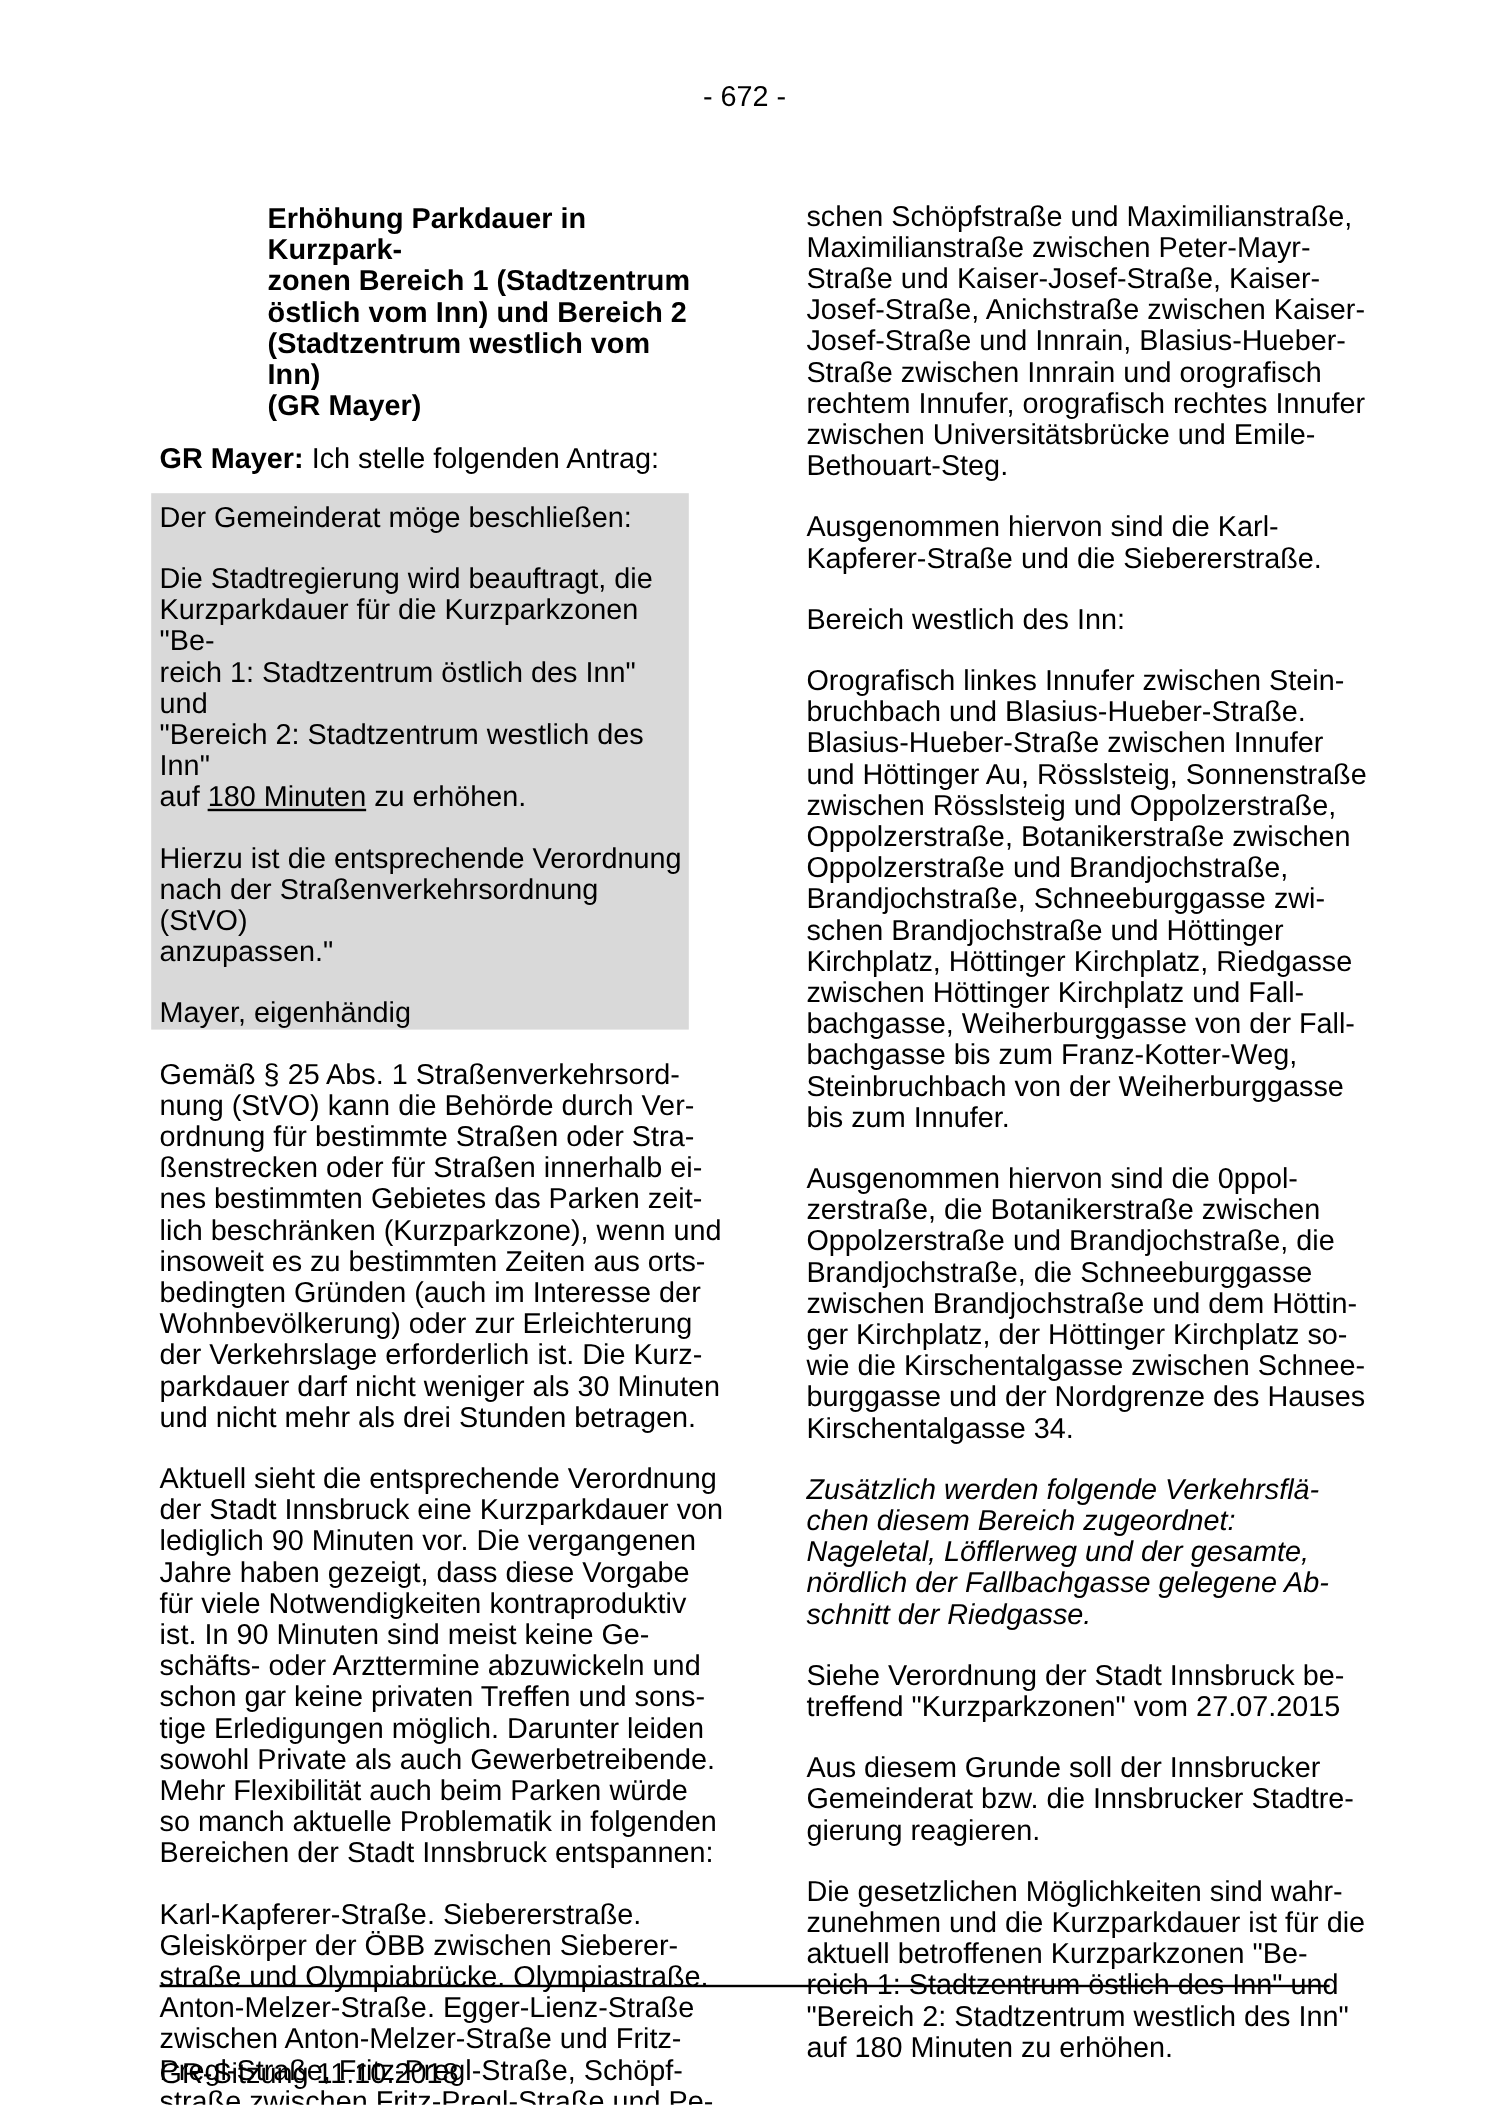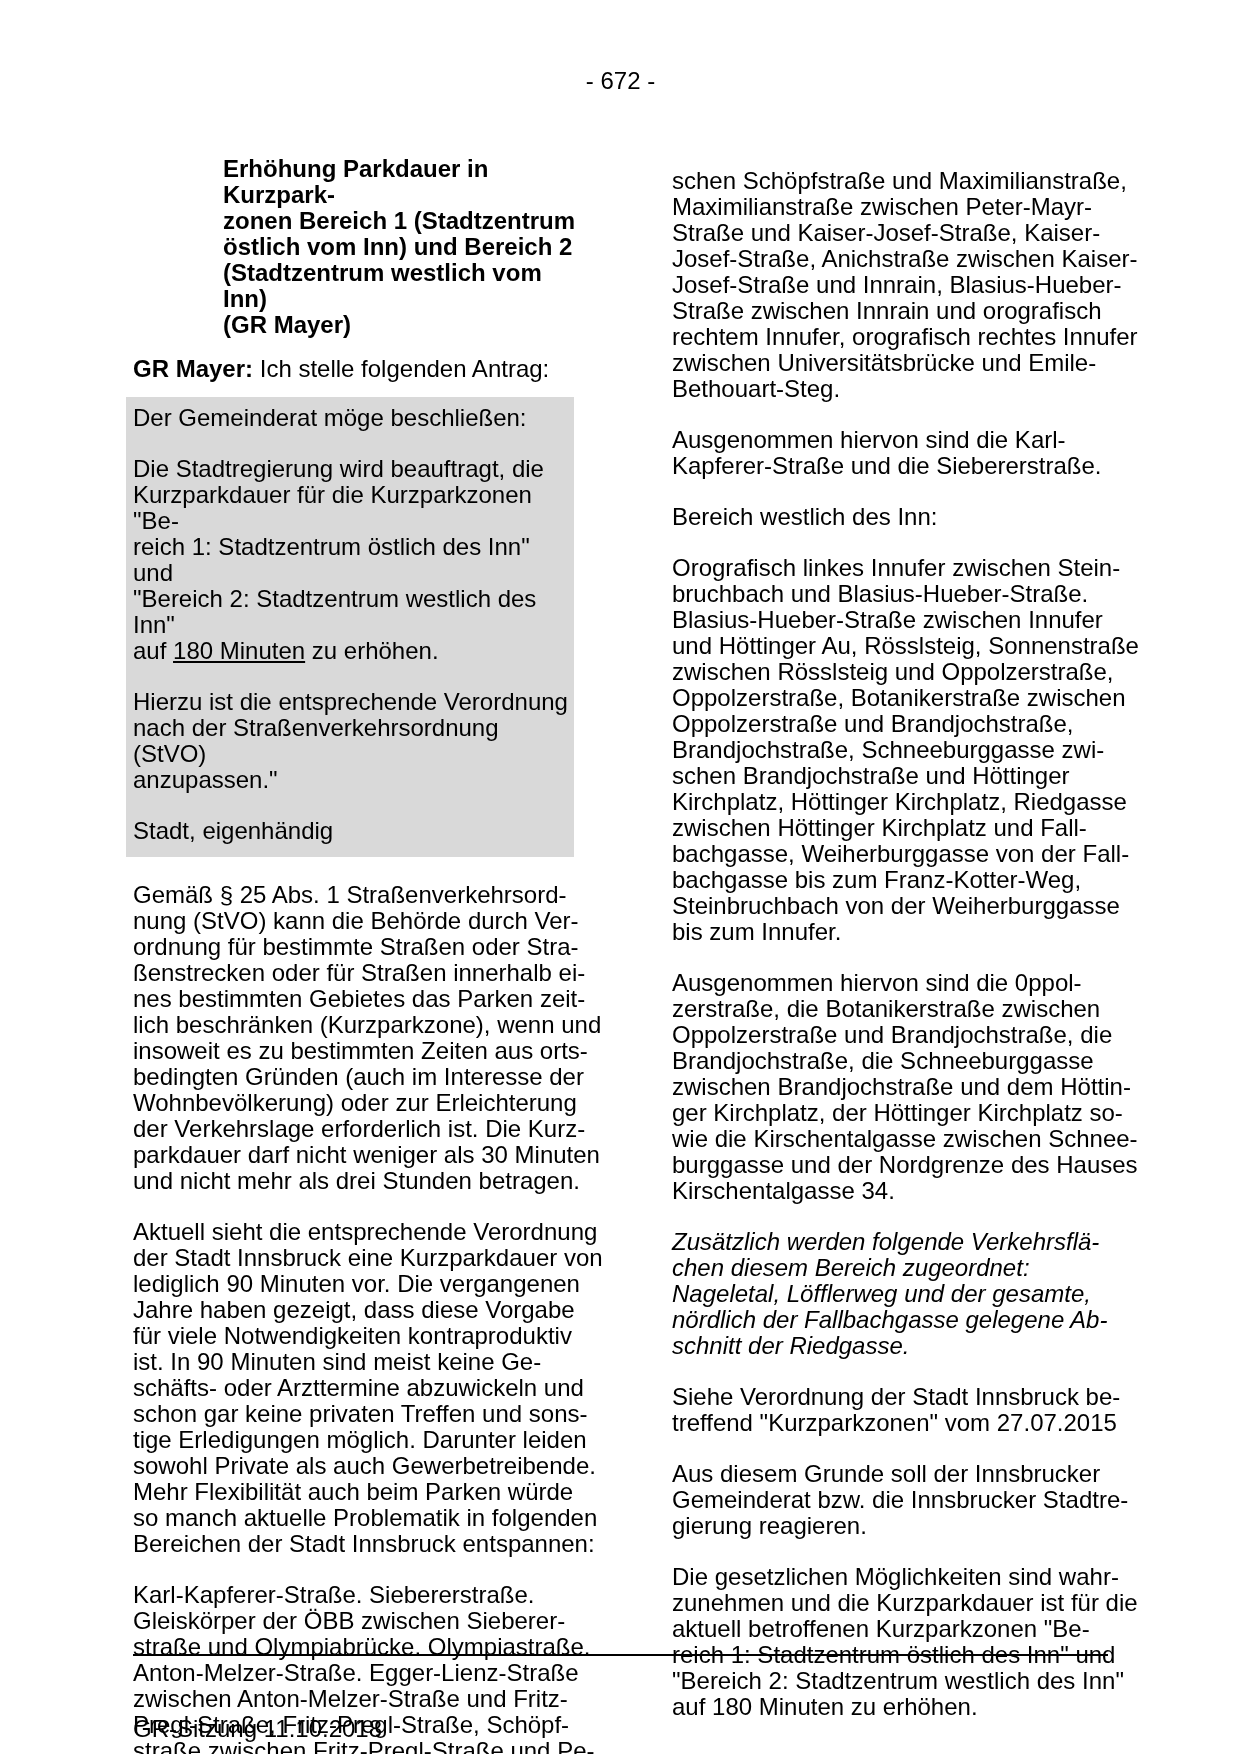--- a/index.html
+++ b/index.html
@@ -28,34 +28,34 @@
   }
 
   .col { position: absolute; top: 143px; }
   .col-left  { left: 133px; width: 470px; }
   .col-right { left: 672px; width: 470px; }
 
   .heading-row { display: flex; font-weight: bold; }
   .heading-row .num { width: 90px; flex: none; }
 
   .title {
-    margin: 13px 0 0 90px;
+    margin: 27px 0 0 90px;
     width: 360px;
     font-weight: bold;
     white-space: pre-line;
   }
 
   p { margin: 25px 0 0 0; }
   .intro { margin-top: 18px; }
 
   .motion {
     background: #d9d9d9;
     width: 448px;
     margin: 15px 0 0 -7px;
-    padding: 8px 4px 13px 7px;
+    padding: 8px 4px 0 7px;
   }
   .motion p:first-child { margin-top: 0; }
 
   .footer-rule {
     position: absolute;
     left: 133px;
     top: 1654px;
     width: 975px;
     border-top: 2px solid #000000;
   }
@@ -86,21 +86,21 @@
     <div class="motion">
       <p class="pre">Der Gemeinderat möge beschließen:</p>
       <p class="pre"><span>Die Stadtregierung wird beauftragt, die
 Kurzparkdauer für die Kurzparkzonen "Be-
 reich 1: Stadtzentrum östlich des Inn" und
 "Bereich 2: Stadtzentrum westlich des Inn"
 auf </span><span class="underline">180 Minuten</span><span> zu erhöhen.</span></p>
       <p class="pre">Hierzu ist die entsprechende Verordnung
 nach der Straßenverkehrsordnung (StVO)
 anzupassen."</p>
-      <p class="pre">Stadt, eigenhändig</p>
+      <p class="pre">Mayer, eigenhändig</p>
     </div>
 
     <p class="pre">Gemäß § 25 Abs. 1 Straßenverkehrsord-
 nung (StVO) kann die Behörde durch Ver-
 ordnung für bestimmte Straßen oder Stra-
 ßenstrecken oder für Straßen innerhalb ei-
 nes bestimmten Gebietes das Parken zeit-
 lich beschränken (Kurzparkzone), wenn und
 insoweit es zu bestimmten Zeiten aus orts-
 bedingten Gründen (auch im Interesse der

